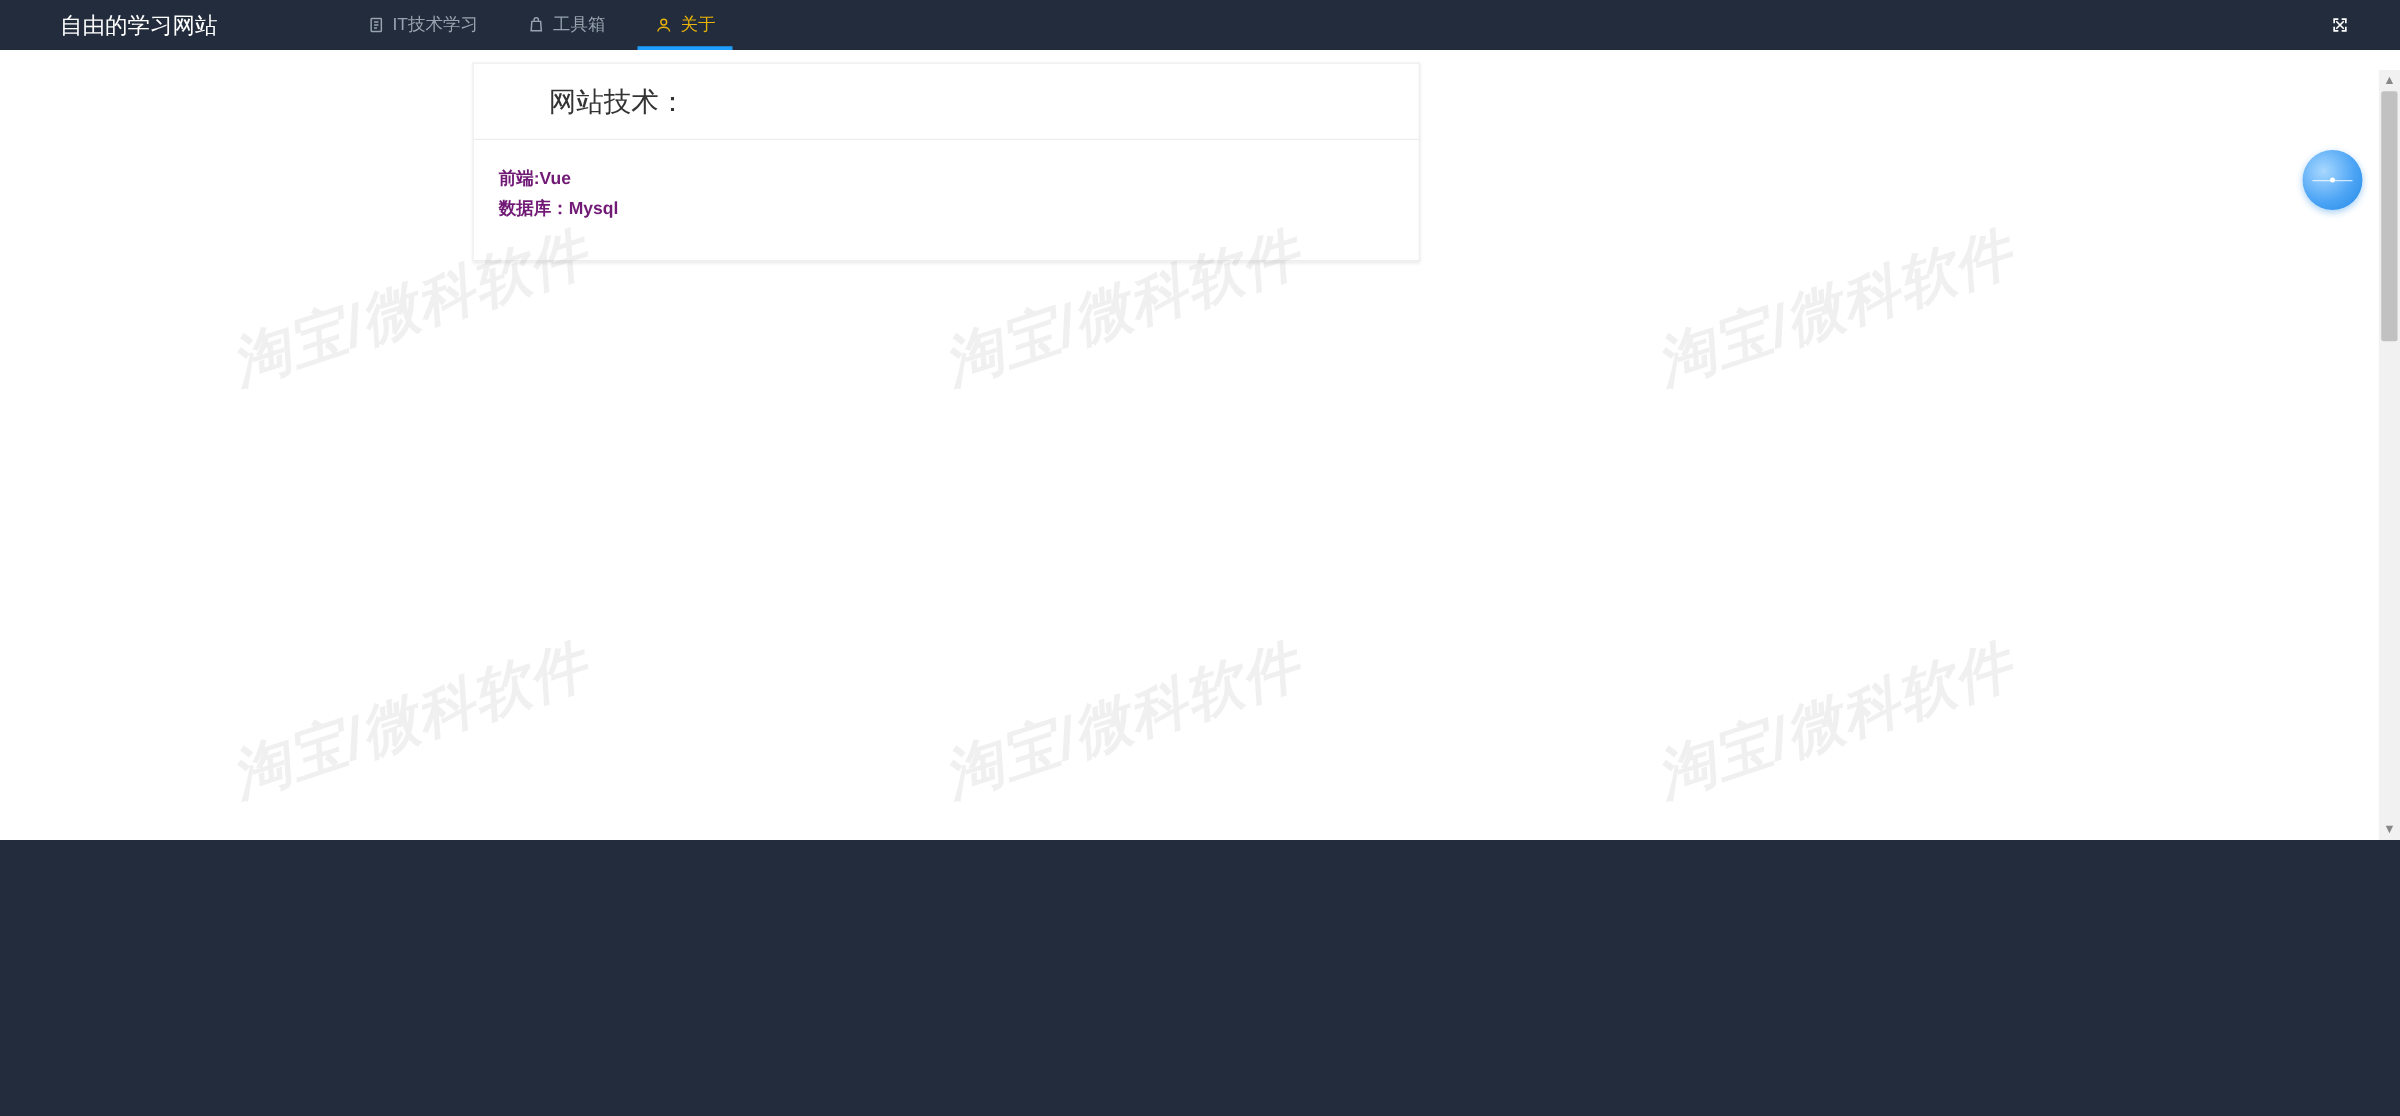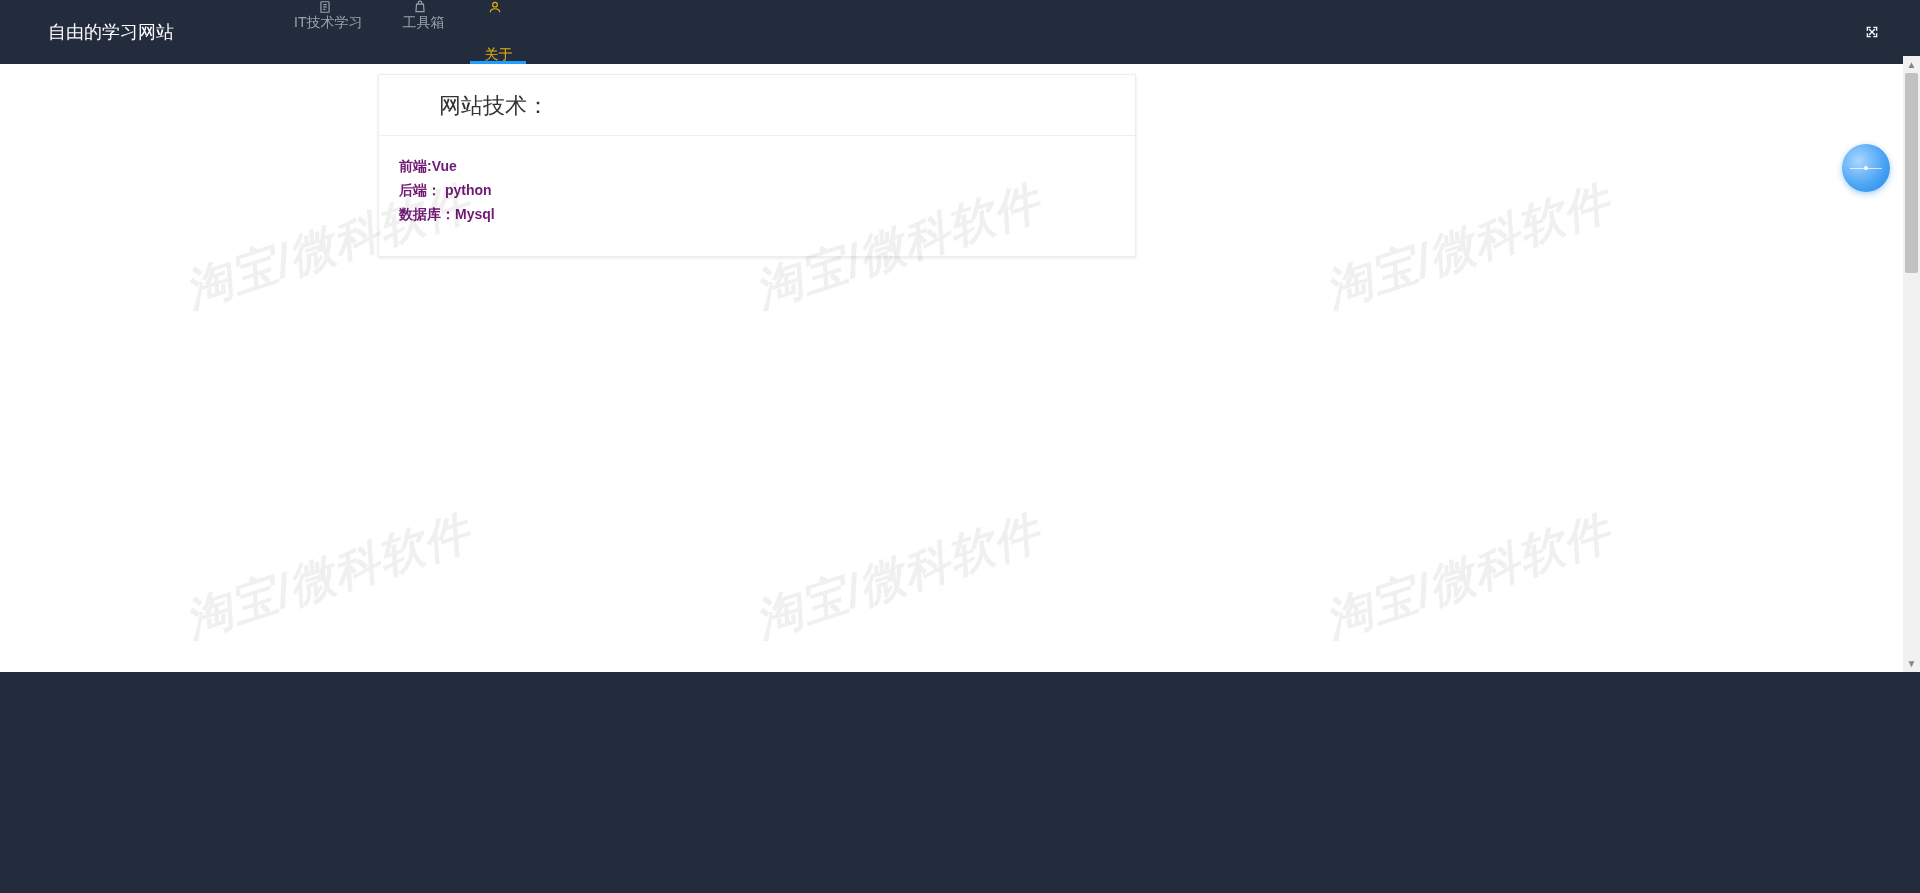--- a/index.html
+++ b/index.html
@@ -9,21 +9,21 @@
     }
     body {
       font-family: "Microsoft YaHei", Arial, sans-serif;
       background: #ffffff;
       width: 1920px;
       height: 893px;
       overflow: hidden;
       position: relative;
     }
     .header {
-      height: 64px;
+      height: 40px;
       background: #222c3c;
       display: flex;
       align-items: center;
       padding: 0 40px 0 48px;
       position: relative;
     }
     .site-title {
       color: #ffffff;
       font-size: 18px;
       font-weight: 400;
@@ -36,21 +36,20 @@
     }
     .nav-item {
       display: flex;
       align-items: center;
       height: 100%;
       padding: 0 20px;
       color: #99a4b0;
       font-size: 14px;
       cursor: pointer;
       position: relative;
-      flex-direction: column;
     }
     .nav-item.active {
       color: #eab308;
       justify-content: space-between;
     }
     .nav-item.active::after {
       content: "";
       position: absolute;
       bottom: 0;
       left: 6px;
@@ -260,21 +259,20 @@
   </div>
 </div>
 
 <div class="main">
   <div class="card">
     <div class="card-header">
       <div class="card-title">网站技术：</div>
     </div>
     <div class="card-body">
       <div class="tech-row">前端:Vue</div>
-      <div class="tech-row">后端： python</div>
       <div class="tech-row">数据库：Mysql</div>
     </div>
   </div>
   <div class="floating-circle"></div>
 </div>
 
 <div class="watermark">
   <div class="wm-text" style="left:180px; top:160px;">淘宝/微科软件</div>
   <div class="wm-text" style="left:750px; top:160px;">淘宝/微科软件</div>
   <div class="wm-text" style="left:1320px; top:160px;">淘宝/微科软件</div>

